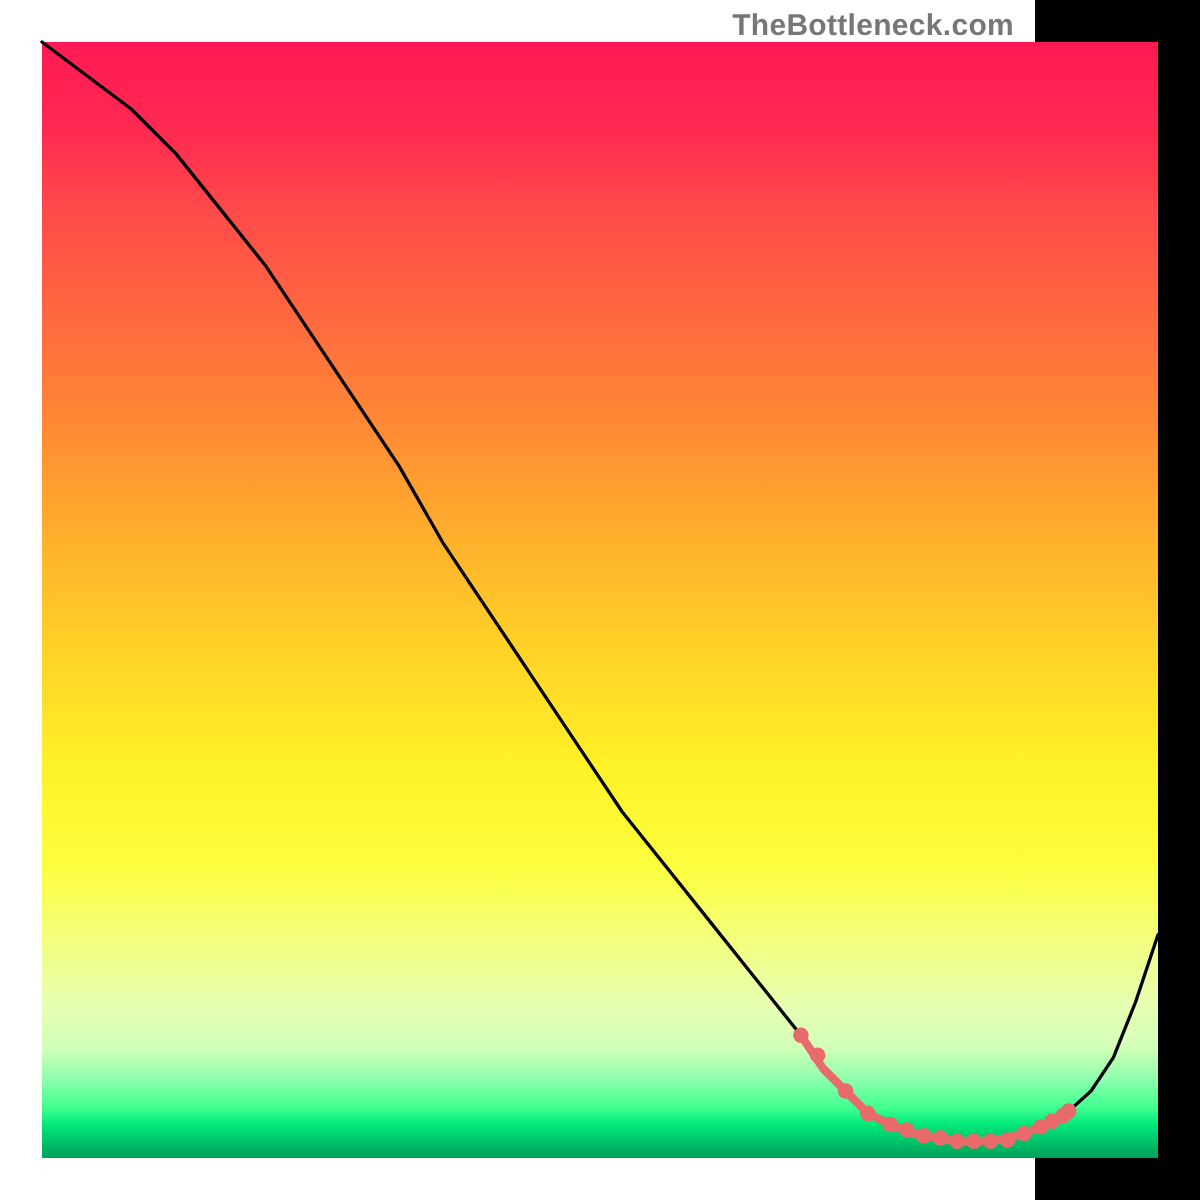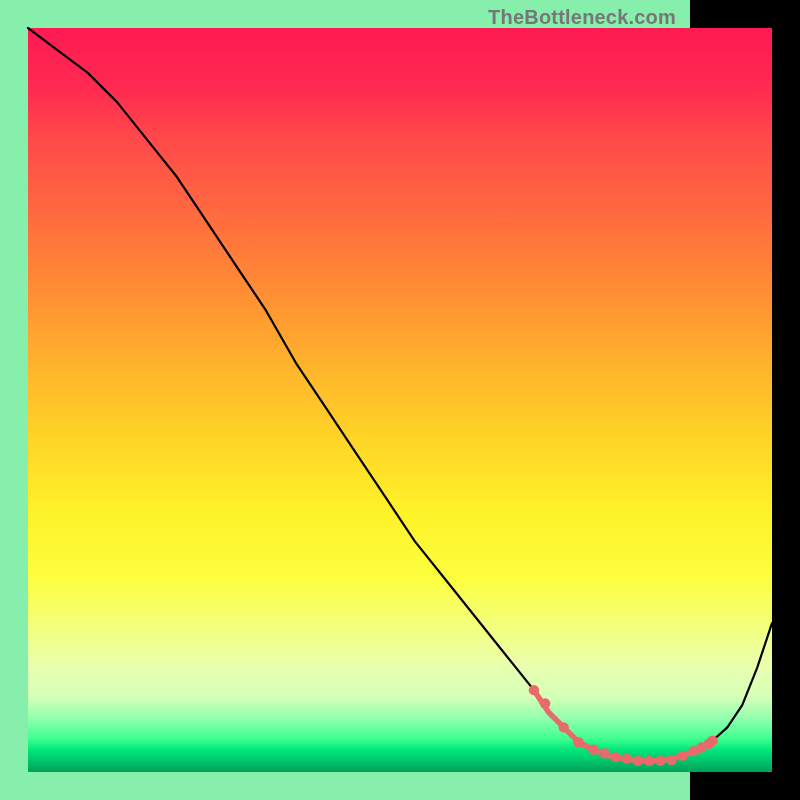--- a/index.html
+++ b/index.html
@@ -8,21 +8,21 @@
     width: 800px;
     height: 800px;
     background: #000;
     overflow: hidden;
     font-family: Arial, Helvetica, sans-serif;
   }
   .frame {
     position: relative;
     width: 690px;
     height: 800px;
-    background: #86efac;
+    background: #ffffff;
   }
   .plot-area {
     position: absolute;
     left: 28px;
     top: 28px;
     width: 744px;
     height: 744px;
     
     background: linear-gradient(
       to bottom,

